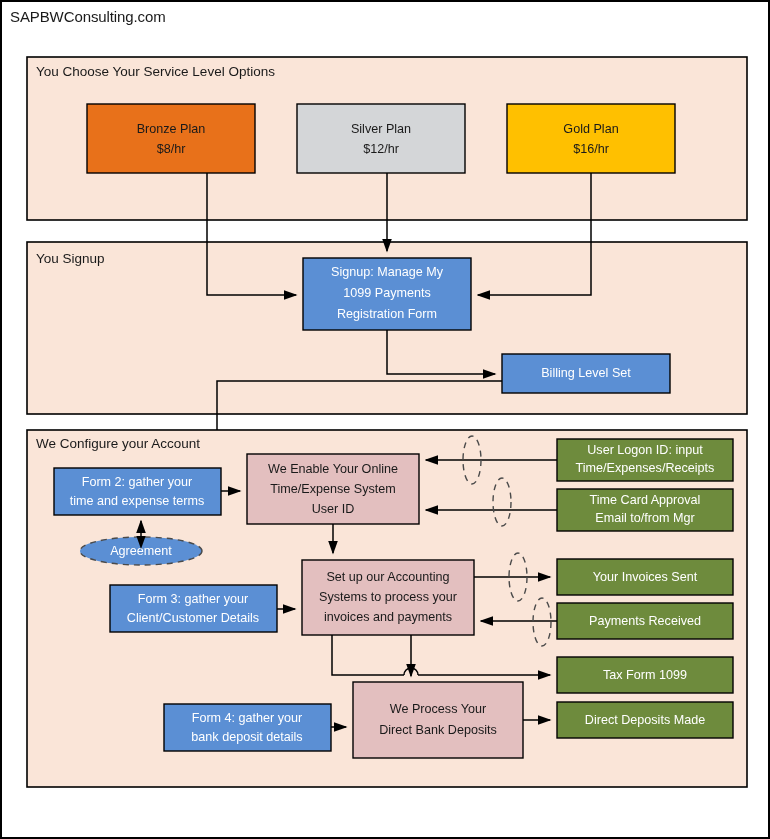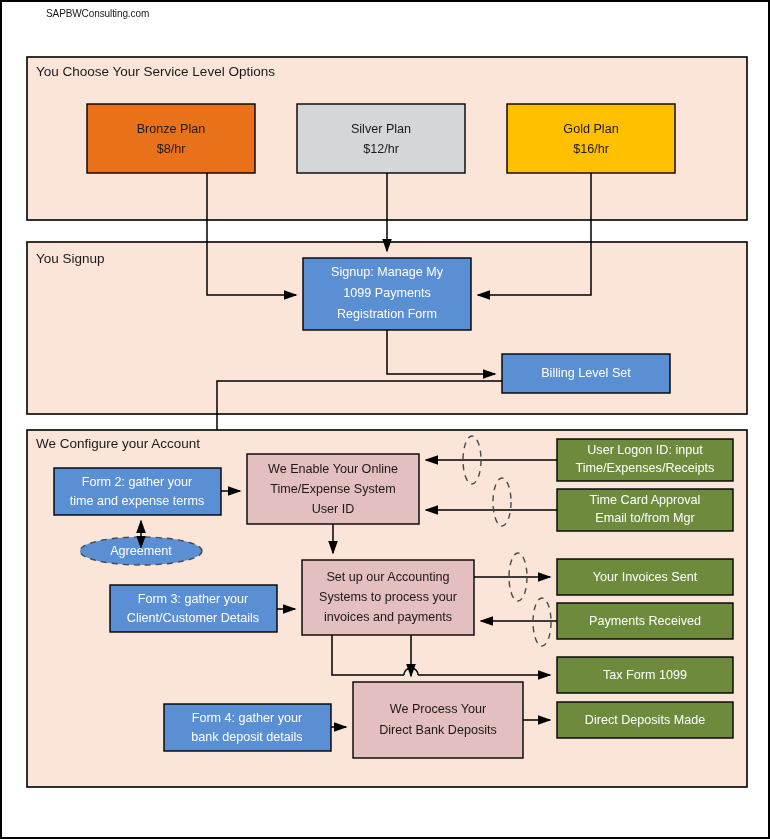--- a/index.html
+++ b/index.html
@@ -18,25 +18,24 @@
     width: 770px;
     height: 839px;
     box-sizing: border-box;
     border: 2px solid #000000;
     background: #ffffff;
   }
   #brand-title {
     position: absolute;
     left: 8px;
     top: 6px;
-    font-size: 10px;
+    font-size: 15px;
     color: #1a1a1a;
     letter-spacing: -0.1px;
     white-space: nowrap;
-    margin-left: 36px;
   }
   svg#flow {
     position: absolute;
     left: 0;
     top: 0;
   }
   .sect-rect {
     fill: #FAE5D8;
     stroke: #000000;
     stroke-width: 1.6;

